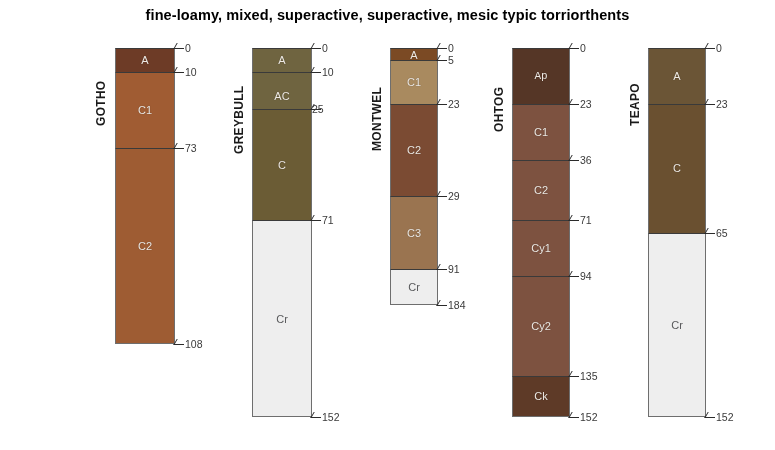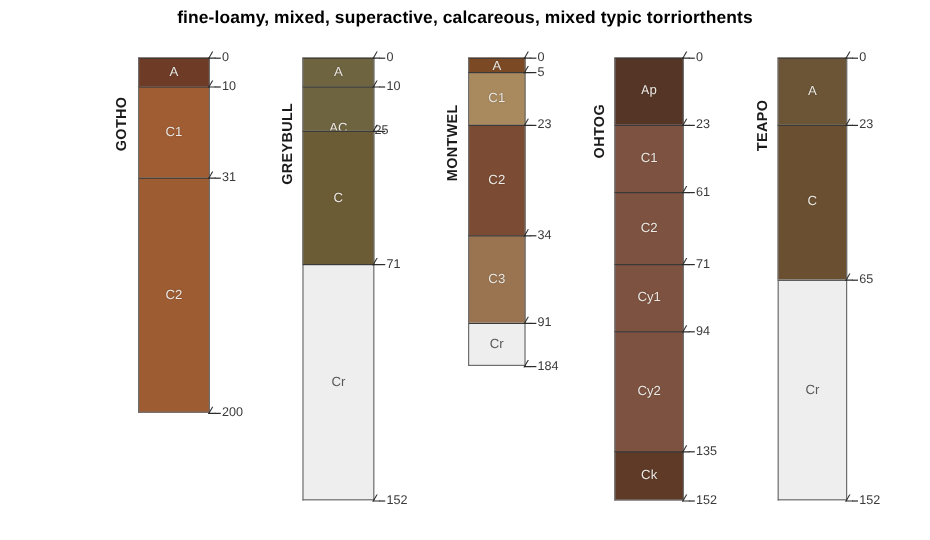--- a/index.html
+++ b/index.html
@@ -87,21 +87,21 @@
     position: absolute;
     font-size: 10.5px;
     color: #3a3a3a;
     white-space: nowrap;
     line-height: 10px;
   }
 </style>
 </head>
 <body>
 
-<div id="plot-title">fine-loamy, mixed, superactive, calcareous, mixed typic torriorthents</div>
+<div id="plot-title">fine-loamy, mixed, superactive, superactive, mesic typic torriorthents</div>
 
 <div id="profiles-root">
     <div class="profile" style="left: 0px; top: 0px;">
       <div class="profile-label" style="left: 108px; top: 112px;">GOTHO</div>
       <div class="horizon" style="left: 115px; top: 48px; width: 60px; height: 24.28px; background: rgb(109, 59, 38);">
         <div class="horizon-label" style="top: 5.14px;">A</div>
       </div>
       <div class="horizon" style="left: 115px; top: 72.28px; width: 60px; height: 75.268px; background: rgb(160, 92, 51);">
         <div class="horizon-label" style="top: 30.634px;">C1</div>
       </div>
@@ -109,32 +109,32 @@
         <div class="horizon-label" style="top: 91.334px;">C2</div>
       </div>
       <div class="depth-hook" style="left: 175px; top: 43px;"></div>
       <div class="depth-tick" style="left: 179px; top: 48px; width: 5px;"></div>
       <div class="depth-text" style="left: 185px; top: 43px;">0</div>
       <div class="depth-hook" style="left: 175px; top: 67.28px;"></div>
       <div class="depth-tick" style="left: 179px; top: 72.28px; width: 5px;"></div>
       <div class="depth-text" style="left: 185px; top: 67.28px;">10</div>
       <div class="depth-hook" style="left: 175px; top: 142.548px;"></div>
       <div class="depth-tick" style="left: 179px; top: 147.548px; width: 5px;"></div>
-      <div class="depth-text" style="left: 185px; top: 142.548px;">31</div>
+      <div class="depth-text" style="left: 185px; top: 142.548px;">73</div>
       <div class="depth-hook" style="left: 175px; top: 339.216px;"></div>
       <div class="depth-tick" style="left: 179px; top: 344.216px; width: 5px;"></div>
-      <div class="depth-text" style="left: 185px; top: 339.216px;">200</div>
+      <div class="depth-text" style="left: 185px; top: 339.216px;">108</div>
     </div>
     <div class="profile" style="left: 0px; top: 0px;">
       <div class="profile-label" style="left: 246px; top: 140px;">GREYBULL</div>
       <div class="horizon" style="left: 252px; top: 48px; width: 60px; height: 24.28px; background: rgb(111, 100, 64);">
         <div class="horizon-label" style="top: 5.14px;">A</div>
       </div>
       <div class="horizon" style="left: 252px; top: 72.28px; width: 60px; height: 36.42px; background: rgb(111, 100, 64);">
-        <div class="horizon-label" style="top: 28px;">AC</div>
+        <div class="horizon-label" style="top: 17px;">AC</div>
       </div>
       <div class="horizon" style="left: 252px; top: 108.7px; width: 60px; height: 111.688px; background: rgb(107, 92, 53);">
         <div class="horizon-label" style="top: 48.844px;">C</div>
       </div>
       <div class="horizon last" style="left: 252px; top: 220.388px; width: 60px; height: 196.668px; background: rgb(238, 238, 238); border-bottom: 1px solid rgb(110, 110, 110);">
         <div class="horizon-label dark-text" style="top: 91.334px;">Cr</div>
       </div>
       <div class="depth-hook" style="left: 312px; top: 43px;"></div>
       <div class="depth-tick" style="left: 316px; top: 48px; width: 5px;"></div>
       <div class="depth-text" style="left: 322px; top: 43px;">0</div>
@@ -172,21 +172,21 @@
       <div class="depth-tick" style="left: 442px; top: 48px; width: 5px;"></div>
       <div class="depth-text" style="left: 448px; top: 43px;">0</div>
       <div class="depth-hook" style="left: 438px; top: 55.14px;"></div>
       <div class="depth-tick" style="left: 442px; top: 60.14px; width: 5px;"></div>
       <div class="depth-text" style="left: 448px; top: 55.14px;">5</div>
       <div class="depth-hook" style="left: 438px; top: 98.844px;"></div>
       <div class="depth-tick" style="left: 442px; top: 103.844px; width: 5px;"></div>
       <div class="depth-text" style="left: 448px; top: 98.844px;">23</div>
       <div class="depth-hook" style="left: 438px; top: 191.108px;"></div>
       <div class="depth-tick" style="left: 442px; top: 196.108px; width: 5px;"></div>
-      <div class="depth-text" style="left: 448px; top: 191.108px;">34</div>
+      <div class="depth-text" style="left: 448px; top: 191.108px;">29</div>
       <div class="depth-hook" style="left: 438px; top: 263.948px;"></div>
       <div class="depth-tick" style="left: 442px; top: 268.948px; width: 5px;"></div>
       <div class="depth-text" style="left: 448px; top: 263.948px;">91</div>
       <div class="depth-hook" style="left: 438px; top: 300.368px;"></div>
       <div class="depth-tick" style="left: 442px; top: 305.368px; width: 5px;"></div>
       <div class="depth-text" style="left: 448px; top: 300.368px;">184</div>
     </div>
     <div class="profile" style="left: 0px; top: 0px;">
       <div class="profile-label" style="left: 506px; top: 118px;">OHTOG</div>
       <div class="horizon" style="left: 512px; top: 48px; width: 58px; height: 55.844px; background: rgb(85, 54, 38);">
@@ -208,21 +208,21 @@
         <div class="horizon-label" style="top: 13.638px;">Ck</div>
       </div>
       <div class="depth-hook" style="left: 570px; top: 43px;"></div>
       <div class="depth-tick" style="left: 574px; top: 48px; width: 5px;"></div>
       <div class="depth-text" style="left: 580px; top: 43px;">0</div>
       <div class="depth-hook" style="left: 570px; top: 98.844px;"></div>
       <div class="depth-tick" style="left: 574px; top: 103.844px; width: 5px;"></div>
       <div class="depth-text" style="left: 580px; top: 98.844px;">23</div>
       <div class="depth-hook" style="left: 570px; top: 154.688px;"></div>
       <div class="depth-tick" style="left: 574px; top: 159.688px; width: 5px;"></div>
-      <div class="depth-text" style="left: 580px; top: 154.688px;">61</div>
+      <div class="depth-text" style="left: 580px; top: 154.688px;">36</div>
       <div class="depth-hook" style="left: 570px; top: 215.388px;"></div>
       <div class="depth-tick" style="left: 574px; top: 220.388px; width: 5px;"></div>
       <div class="depth-text" style="left: 580px; top: 215.388px;">71</div>
       <div class="depth-hook" style="left: 570px; top: 271.232px;"></div>
       <div class="depth-tick" style="left: 574px; top: 276.232px; width: 5px;"></div>
       <div class="depth-text" style="left: 580px; top: 271.232px;">94</div>
       <div class="depth-hook" style="left: 570px; top: 370.78px;"></div>
       <div class="depth-tick" style="left: 574px; top: 375.78px; width: 5px;"></div>
       <div class="depth-text" style="left: 580px; top: 370.78px;">135</div>
       <div class="depth-hook" style="left: 570px; top: 412.056px;"></div>

